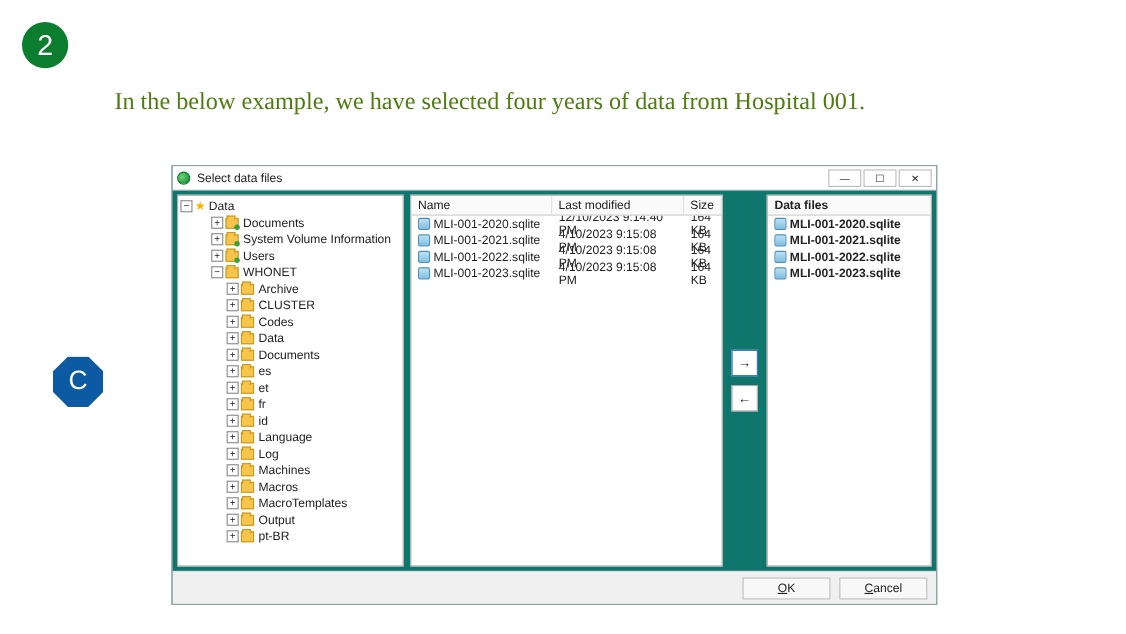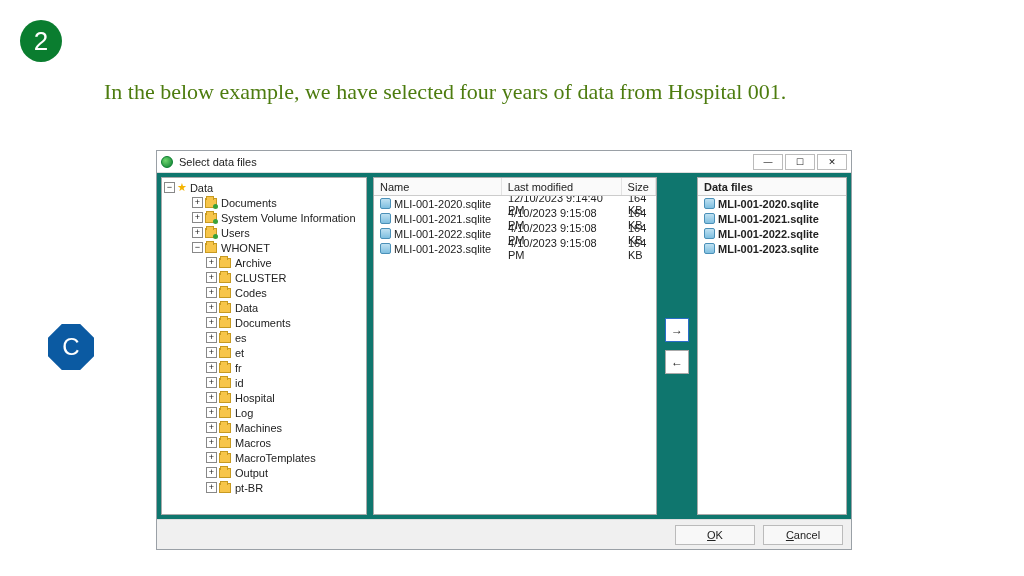--- a/index.html
+++ b/index.html
@@ -252,21 +252,21 @@
               <div class="tree-row">
                 <span class="ind" style="width:42px"></span>
                 <span class="expander">+</span>
                 <span class="folder-icon"></span>
                 <span>id</span>
               </div>
               <div class="tree-row">
                 <span class="ind" style="width:42px"></span>
                 <span class="expander">+</span>
                 <span class="folder-icon"></span>
-                <span>Hospital</span>
+                <span>Language</span>
               </div>
               <div class="tree-row">
                 <span class="ind" style="width:42px"></span>
                 <span class="expander">+</span>
                 <span class="folder-icon"></span>
                 <span>Log</span>
               </div>
               <div class="tree-row">
                 <span class="ind" style="width:42px"></span>
                 <span class="expander">+</span>

